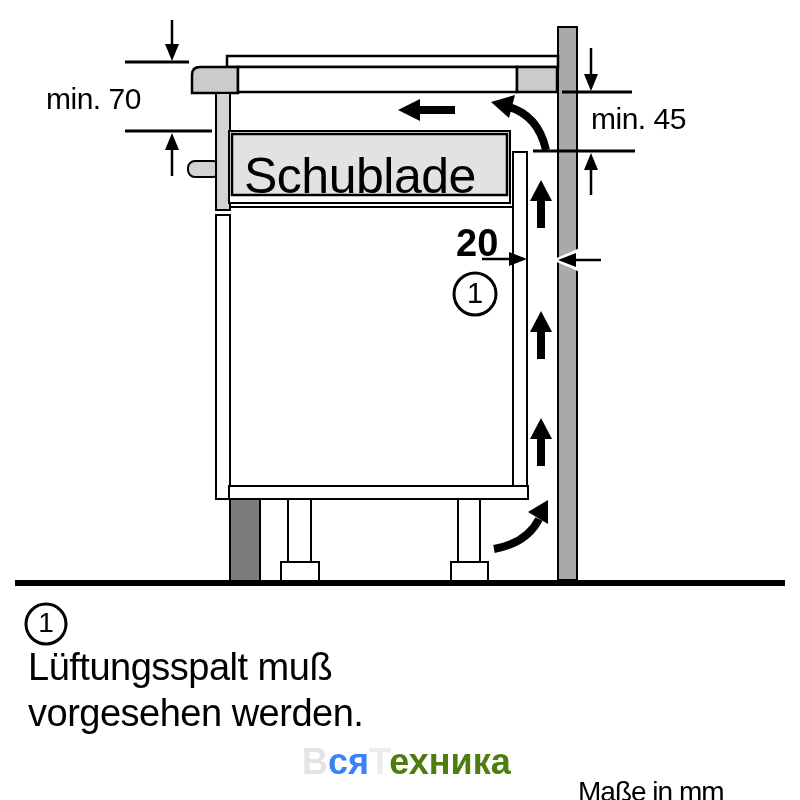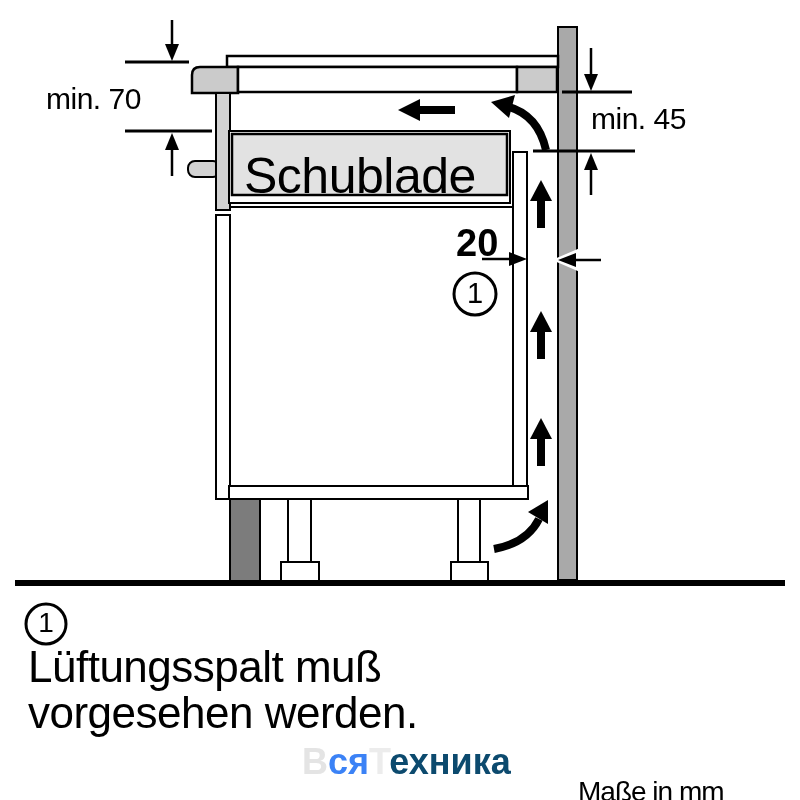--- a/index.html
+++ b/index.html
@@ -8,25 +8,25 @@
     font-family:"Liberation Sans","DejaVu Sans",sans-serif;overflow:hidden;
   }
   #diagram-svg{position:absolute;left:0;top:0;}
   .lbl{position:absolute;color:#000;line-height:1;white-space:pre;}
   .lbl-dim{font-size:30px;letter-spacing:-0.5px;}
   .lbl-drawer{font-size:50px;letter-spacing:-0.5px;}
   .lbl-gap{font-size:38px;font-weight:bold;}
   .badge-digit{
     position:absolute;font-size:29px;transform:translate(-50%,-52%);
   }
-  .legend-text{position:absolute;left:28px;top:644px;font-size:44px;line-height:46px;letter-spacing:-0.5px;}
+  .legend-text{position:absolute;left:28px;top:644px;font-size:38px;line-height:46px;letter-spacing:-0.5px;}
   .legend-text span{display:block;}
   .units-note{position:absolute;left:578px;top:776px;font-size:28px;letter-spacing:-1px;}
   .watermark{position:absolute;left:302px;top:741px;font-size:36px;font-weight:bold;letter-spacing:0;}
-  .wm-0{color:#e4e4e4;} .wm-1{color:#3b82f6;} .wm-2{color:#ececec;} .wm-3{color:#0c4a6e;}
+  .wm-0{color:#e4e4e4;} .wm-1{color:#3b82f6;} .wm-2{color:#ececec;} .wm-3{color:#4d7c0f;}
 </style>
 </head>
 <body>
 
 <div id="stage">
 
   <svg id="diagram-svg" width="800" height="800" viewBox="0 0 800 800">
 
     <rect x="558" y="27" width="19" height="553" fill="#a9a9a9" stroke="#000" stroke-width="2"></rect>
 

